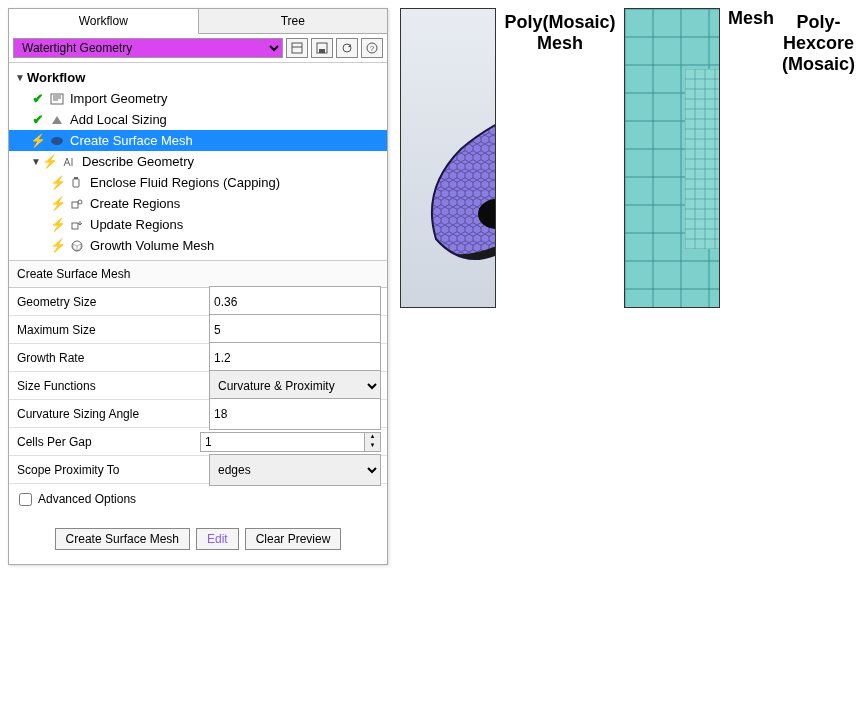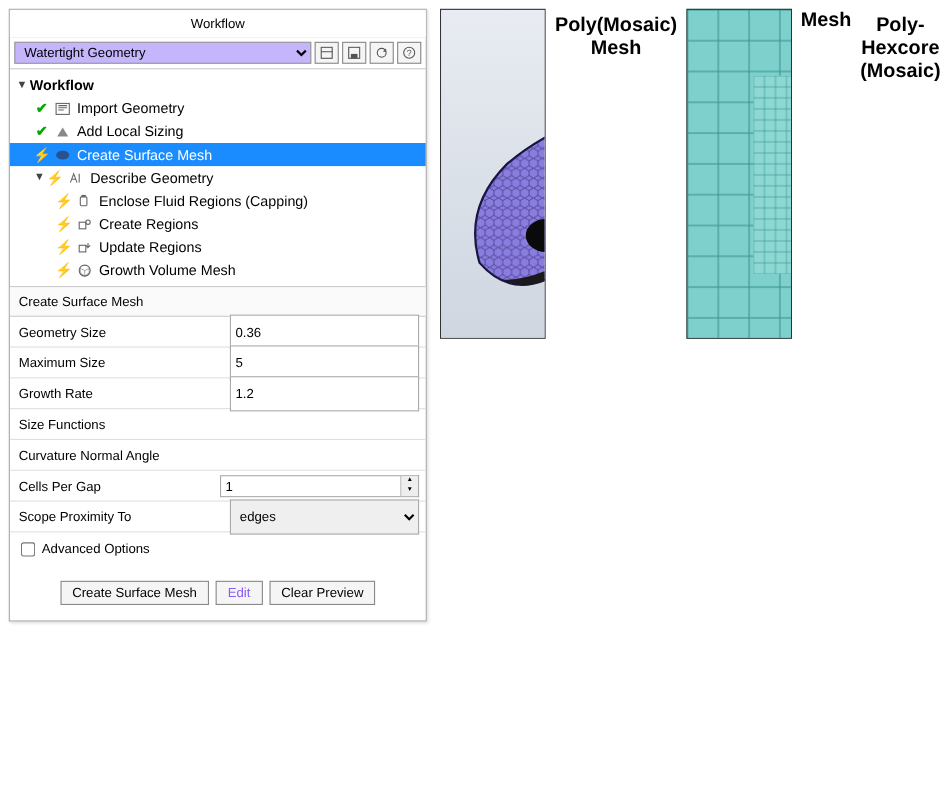--- a/index.html
+++ b/index.html
@@ -45,21 +45,21 @@
     display: flex;
     align-items: center;
     padding: 4px;
     border-bottom: 1px solid #ccc;
   }
   .top-select {
     flex: 1;
     font-size: 12px;
     height: 20px;
     border: 1px solid #999;
-    background: #c4b5fd;
+    background: #d946ef;
     padding: 0 4px;
   }
   .icon-btn {
     width: 22px;
     height: 20px;
     margin-left: 3px;
     border: 1px solid #888;
     background: #f5f5f5;
     display: flex;
     align-items: center;
@@ -207,20 +207,21 @@
   }
 </style>
 </head>
 <body>
 
 <div class="container">
 
   <div class="panel-left">
     <div class="tabs">
       <div class="tab active">Workflow</div>
+      <div class="tab">Tree</div>
     </div>
 
     <div class="top-select-row">
       <select class="top-select">
         <option>Watertight Geometry</option>
       </select>
       <div class="icon-btn">
         <svg width="12" height="12" viewBox="0 0 12 12">
             <rect x="1" y="1" width="10" height="10" fill="none" stroke="#555"></rect>
             <line x1="1" y1="5" x2="11" y2="5" stroke="#555"></line>
@@ -350,23 +351,27 @@
       <div class="form-row">
         <div class="form-label">Maximum Size</div>
         <input class="form-input" value="5" style="">
       </div>
       <div class="form-row">
         <div class="form-label">Growth Rate</div>
         <input class="form-input" value="1.2" style="">
       </div>
       <div class="form-row">
         <div class="form-label">Size Functions</div>
-      </div>
-      <div class="form-row">
-        <div class="form-label">Curvature Normal Angle</div>
+        <select class="form-select">
+          <option>Curvature &amp; Proximity</option>
+        </select>
+      </div>
+      <div class="form-row">
+        <div class="form-label">Curvature Sizing Angle</div>
+        <input class="form-input" value="18" style="">
       </div>
       <div class="form-row">
         <div class="form-label">Cells Per Gap</div>
         <div class="spinner-wrap">
           <input value="1" style="">
           <div class="spinner-btns">
             <div class="spinner-btn">▲</div>
             <div class="spinner-btn">▼</div>
           </div>
         </div>

